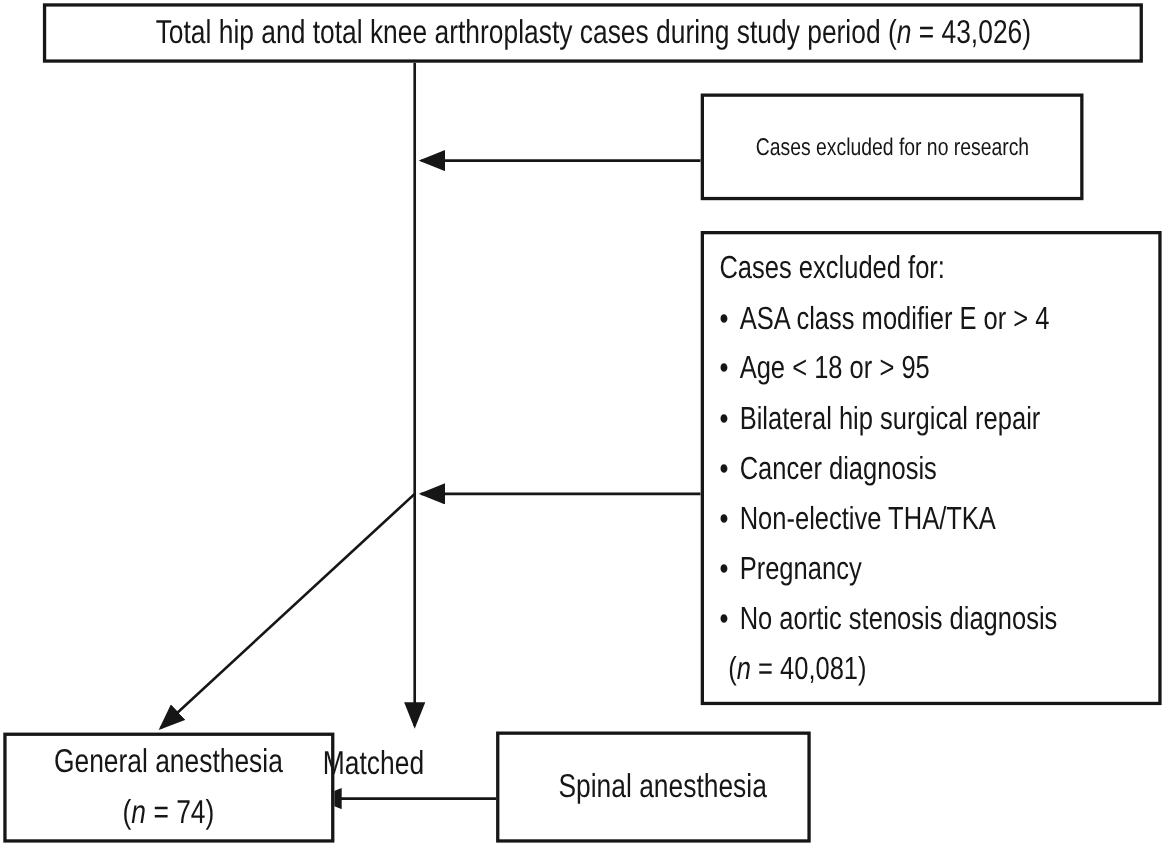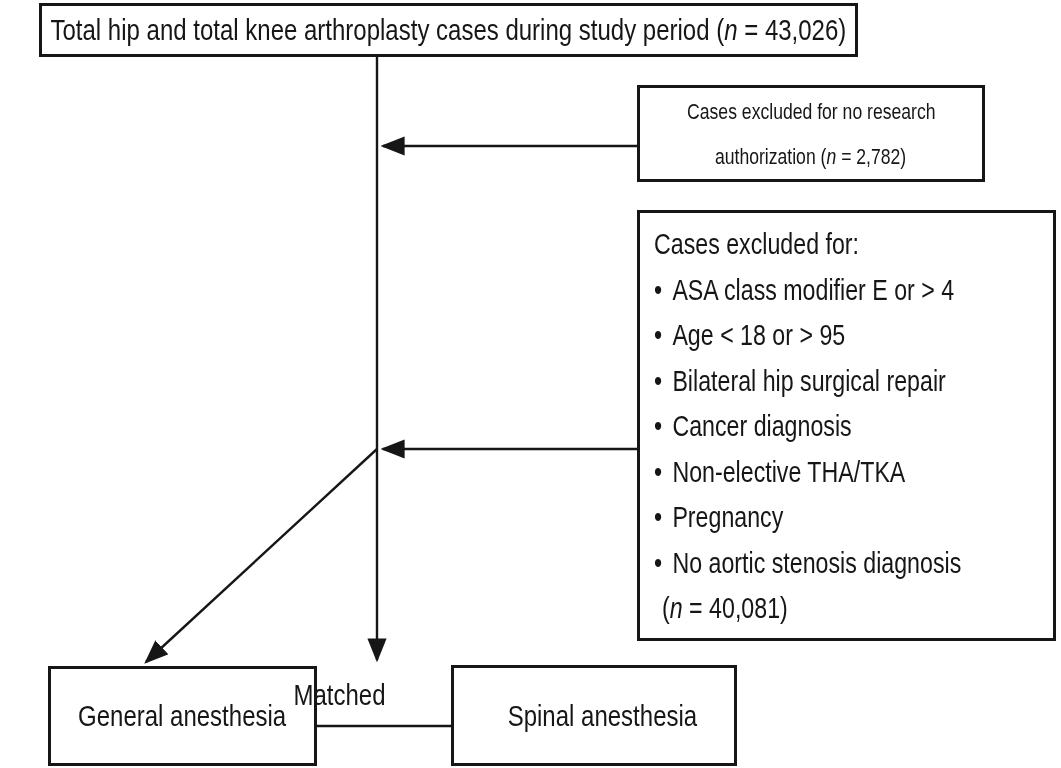--- a/index.html
+++ b/index.html
@@ -35,29 +35,29 @@
     white-space: nowrap;
   }
   .cond-left {
     display: inline-block;
     transform: scaleX(0.8);
     transform-origin: 0 50%;
     white-space: nowrap;
   }
   i.n { font-style: italic; }
 
-  .top-box    { left: 39px;  top: 3px;   width: 819px; height: 54px;  font-size: 30px; }
+  .top-box    { left: 39px;  top: 3px;   width: 1000px; height: 54px;  font-size: 30px; }
   .excl1-box  { left: 637px; top: 85px;  width: 348px; height: 97px;  font-size: 22px; line-height: 45px; }
   .excl2-box  {
     left: 637px; top: 210px; width: 419px; height: 431px;
     font-size: 29px; line-height: 45.5px;
     justify-content: flex-start; align-items: flex-start;
     padding: 9px 12px 0 14px;
   }
-  .general-box{ left: 3px;   top: 666px; width: 269px; height: 100px; font-size: 30px; line-height: 46px; margin-left: 45px; }
+  .general-box{ left: 3px;   top: 666px; width: 301px; height: 100px; font-size: 30px; line-height: 46px; }
   .spinal-box { left: 451px; top: 665px; width: 286px; height: 101px; font-size: 30px; line-height: 46px; padding-left: 16px; }
 
   .xline { display: block; }
   .bullet { display: inline-block; width: 23px; }
   .count-line { margin-left: 8px; }
 
   .matched {
     position: absolute;
     left: 282px; top: 676px; width: 169px;
     text-align: left;
@@ -82,37 +82,37 @@
     <line x1="377" y1="449" x2="146" y2="662" stroke="#161616" stroke-width="2.4" marker-end="url(#ah)"></line>
     <line x1="451" y1="726" x2="289" y2="726" stroke="#161616" stroke-width="2.4" marker-end="url(#ah)"></line>
   </svg>
 
   <div class="box top-box">
     <div class="cond"><span>Total hip and total knee arthroplasty cases during study period (</span><i class="n">n</i><span> = 43,026)</span></div>
   </div>
 
   <div class="box excl1-box">
     <div class="xline"><span class="cond">Cases excluded for no research</span></div>
-    <div class="xline"><span class="cond"><span>authorization (</span><i class="n">n</i><span> = 2,782)</span></span></div>
   </div>
 
   <div class="box excl2-box">
     <div class="xline cond-left"><span>Cases excluded for:</span></div>
     <div class="xline cond-left"><span class="bullet">•</span><span>ASA class modifier E or &gt; 4</span></div>
     <div class="xline cond-left"><span class="bullet">•</span><span>Age &lt; 18 or &gt; 95</span></div>
     <div class="xline cond-left"><span class="bullet">•</span><span>Bilateral hip surgical repair</span></div>
     <div class="xline cond-left"><span class="bullet">•</span><span>Cancer diagnosis</span></div>
     <div class="xline cond-left"><span class="bullet">•</span><span>Non-elective THA/TKA</span></div>
     <div class="xline cond-left"><span class="bullet">•</span><span>Pregnancy</span></div>
     <div class="xline cond-left"><span class="bullet">•</span><span>No aortic stenosis diagnosis</span></div>
     <div class="xline cond-left count-line"><span>(</span><i class="n">n</i><span> = 40,081)</span></div>
   </div>
 
   <div class="box general-box">
     <div class="xline"><span class="cond">General anesthesia</span></div>
+    <div class="xline"><span class="cond"><span>(</span><i class="n">n</i><span> = 74)</span></span></div>
   </div>
 
   <div class="matched"><span class="cond">Matched</span></div>
 
   <div class="box spinal-box">
     <div class="xline"><span class="cond">Spinal anesthesia</span></div>
   </div>
 
 </div>
 

